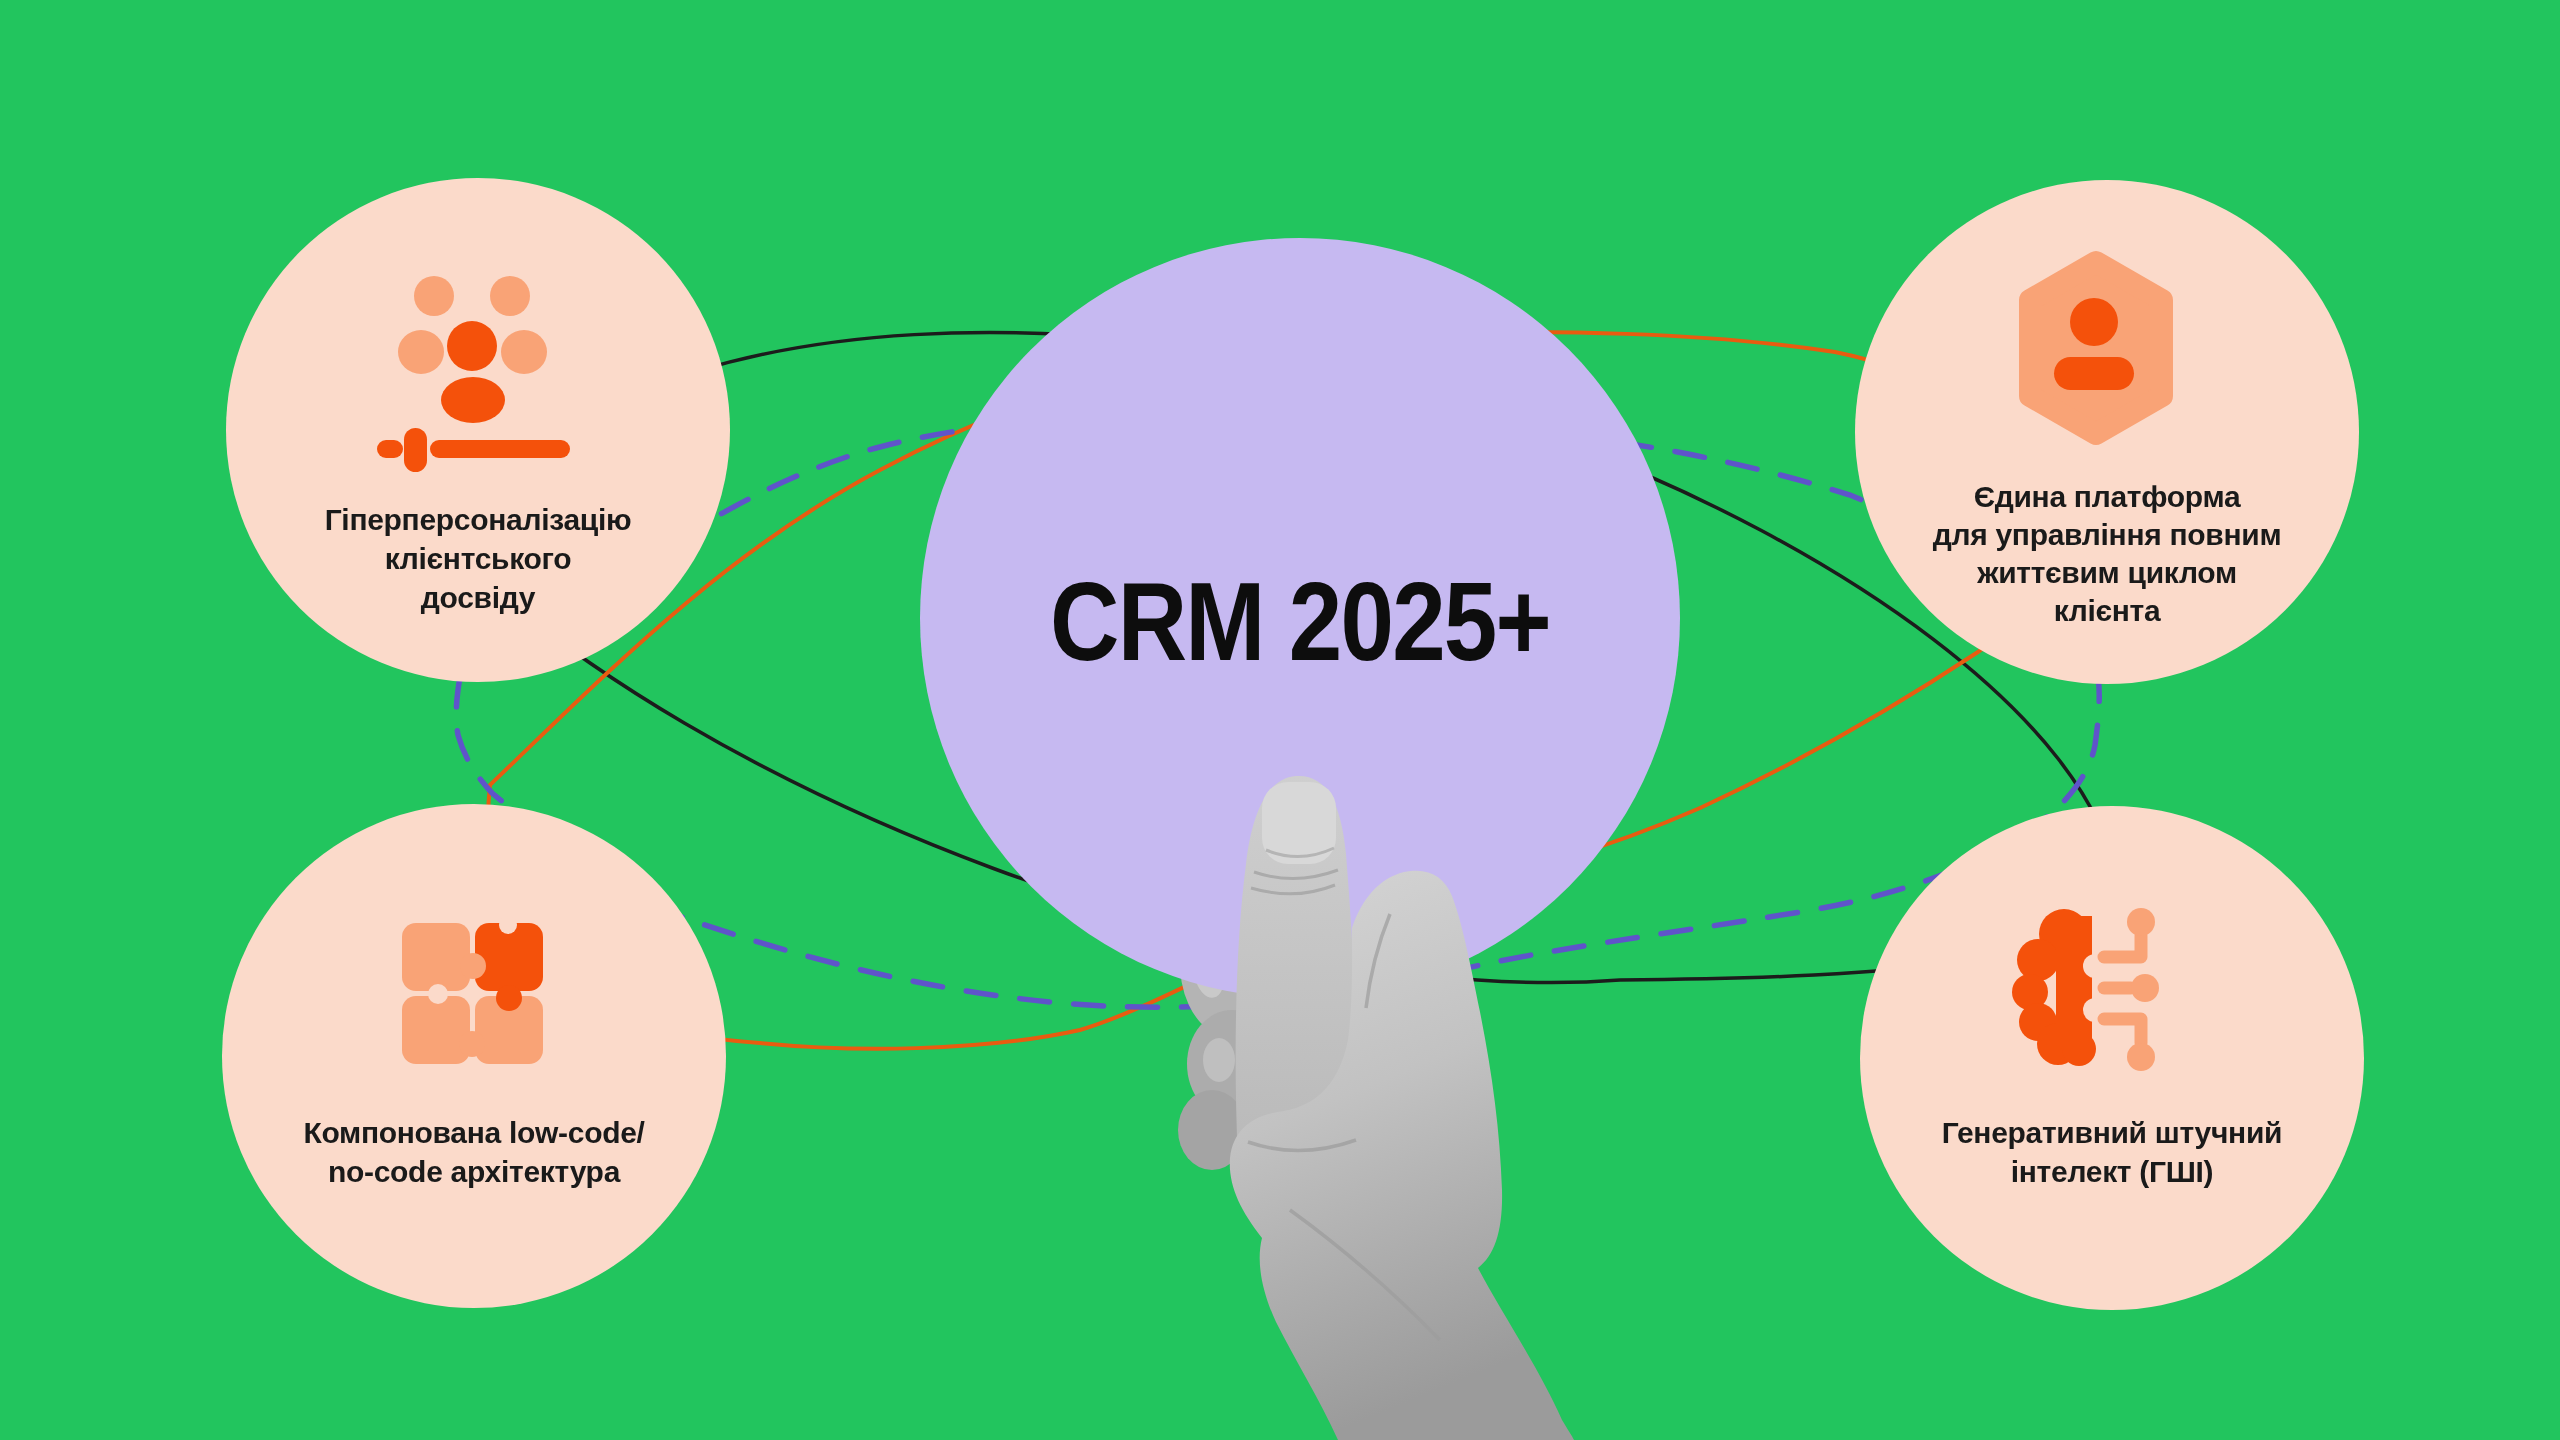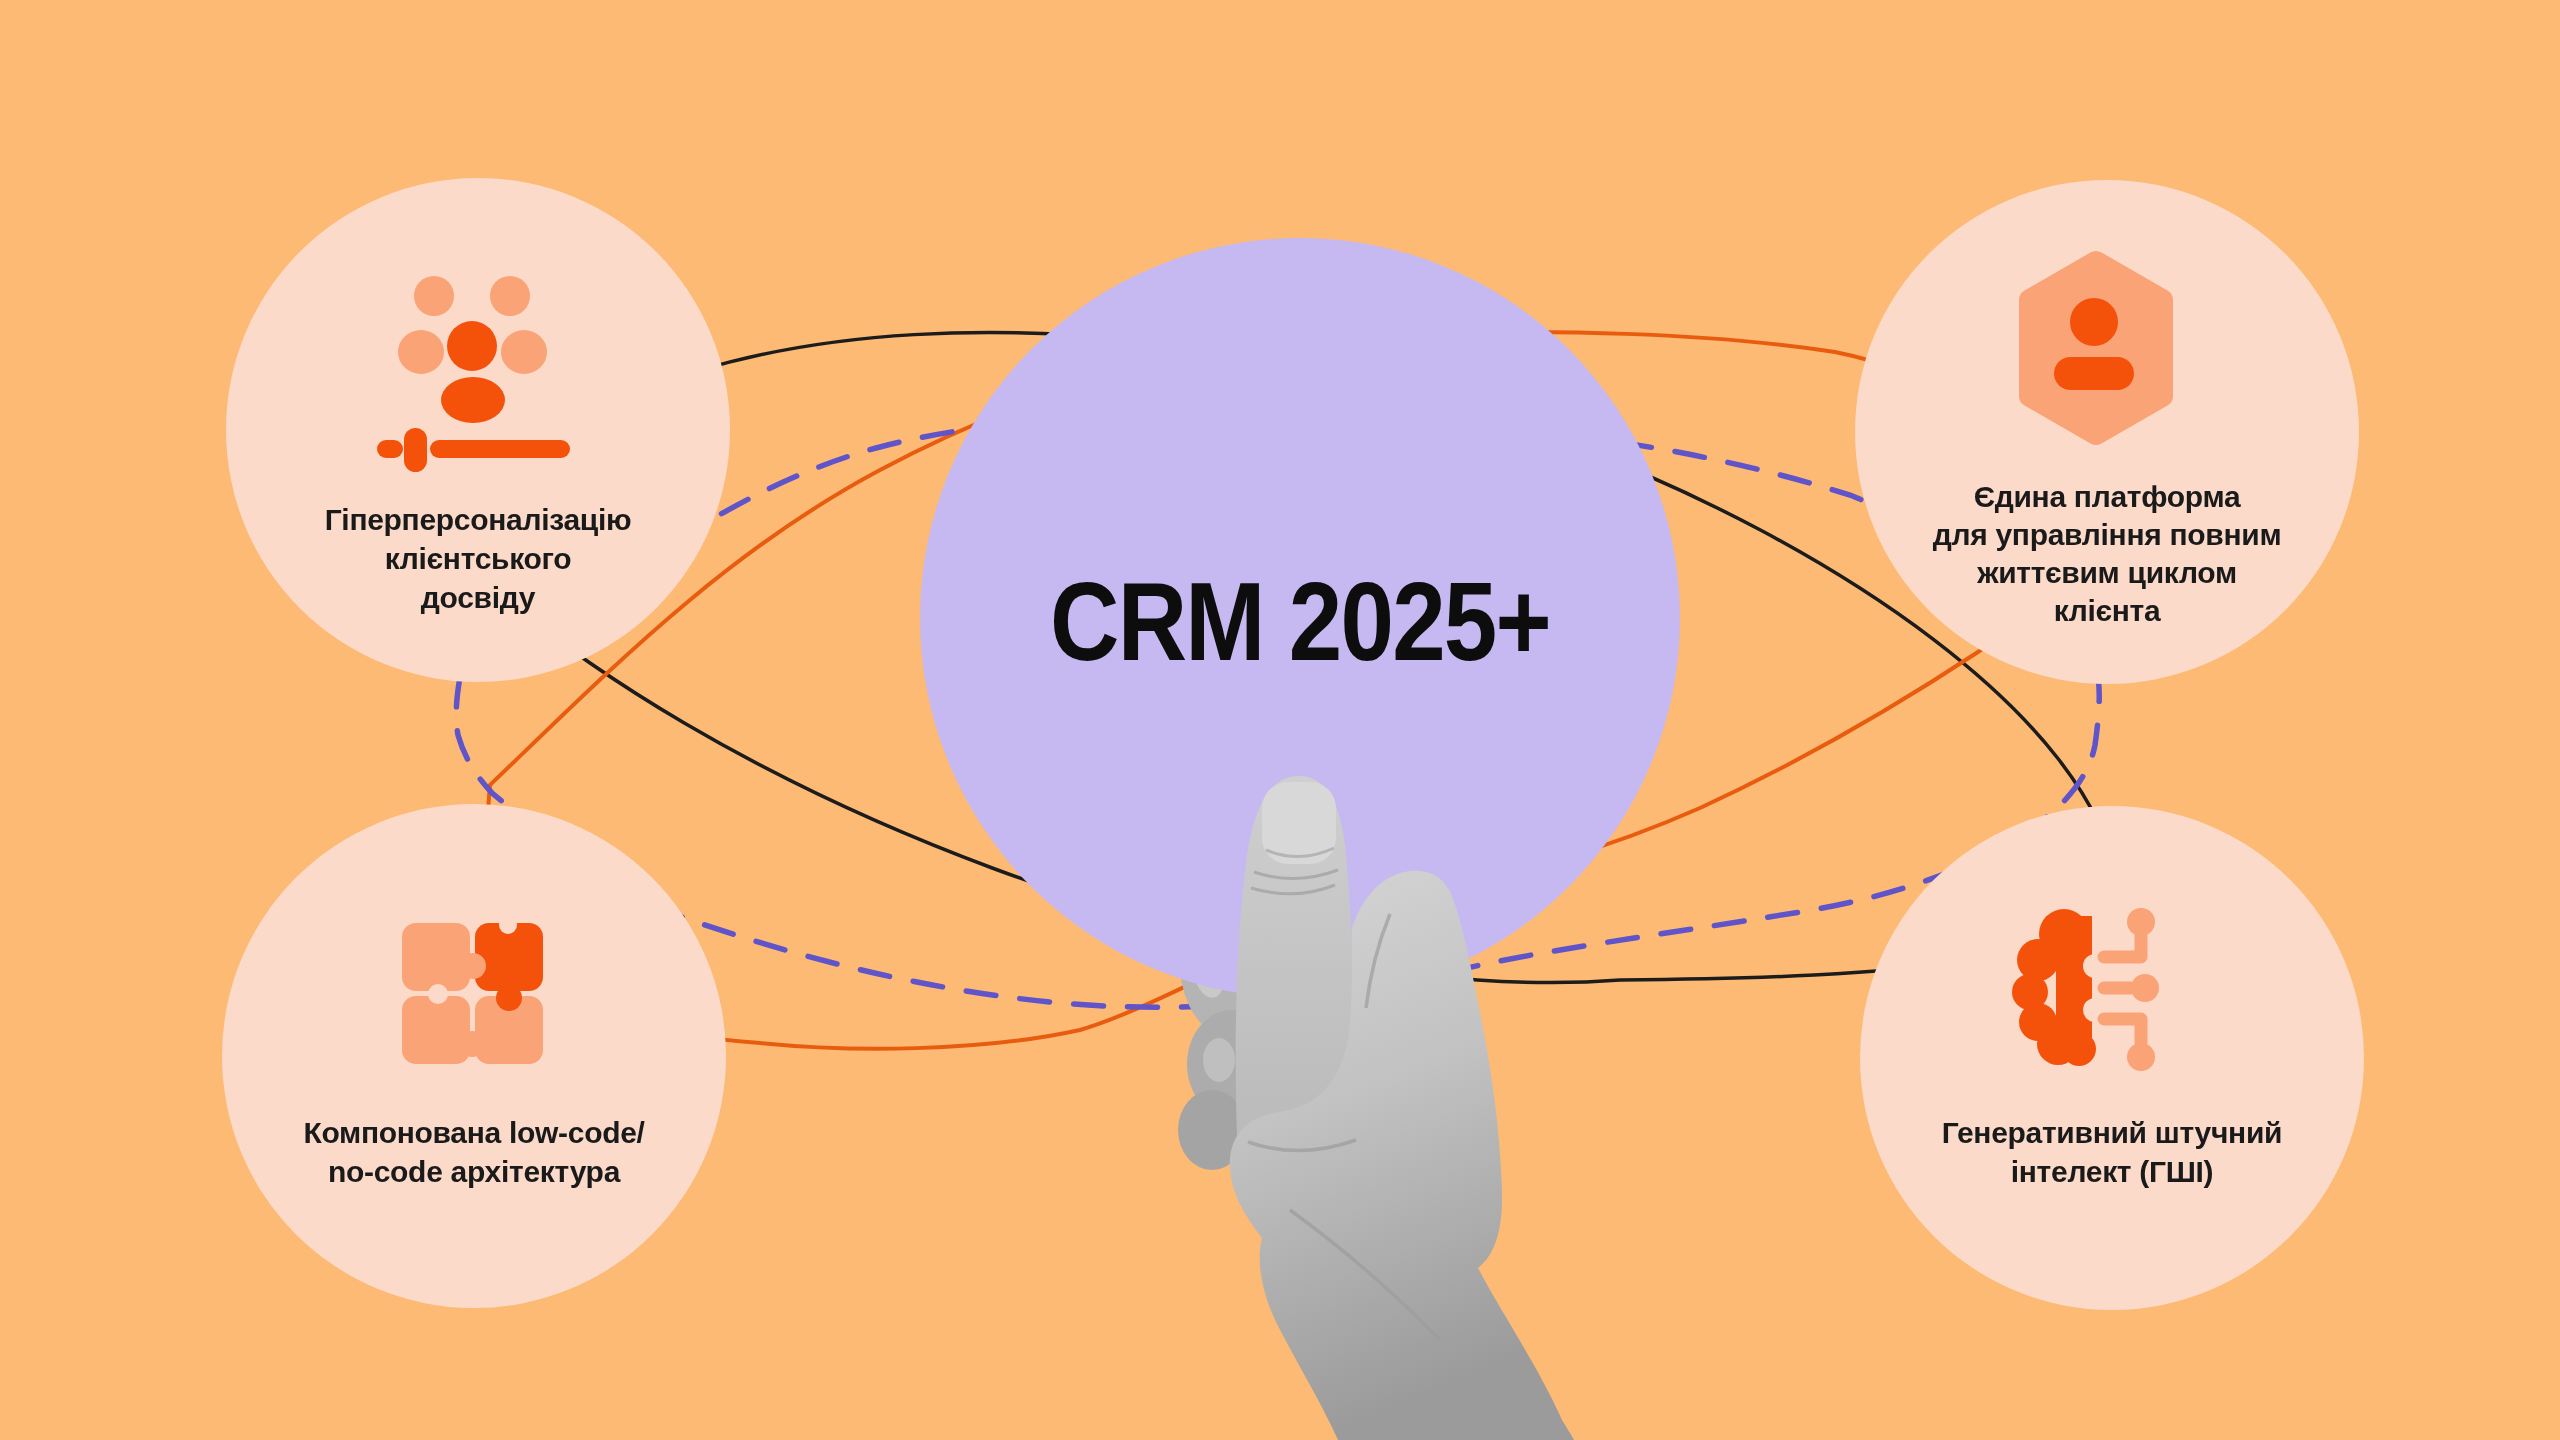--- a/index.html
+++ b/index.html
@@ -1,16 +1,16 @@
 <!DOCTYPE html>
 <html><head>
 <meta charset="utf-8">
 <style>
   html,body{margin:0;padding:0;background:#ffffff;}
-  .canvas{position:relative;width:2560px;height:1440px;background:#fdba74;overflow:hidden;
+  .canvas{position:relative;width:2560px;height:1440px;background:#22c55e;overflow:hidden;
           font-family:"Liberation Sans",sans-serif;}
   svg{display:block;}
   .bubble-label{font-family:"Liberation Sans",sans-serif;font-weight:700;font-size:30px;
                 fill:#1A1A1A;text-anchor:middle;letter-spacing:-0.3px;}
   .center-label{font-family:"Liberation Sans",sans-serif;font-weight:700;font-size:112px;
                 fill:#0d0d0d;text-anchor:middle;letter-spacing:-2px;}
 </style>
 </head>
 <body>
 

